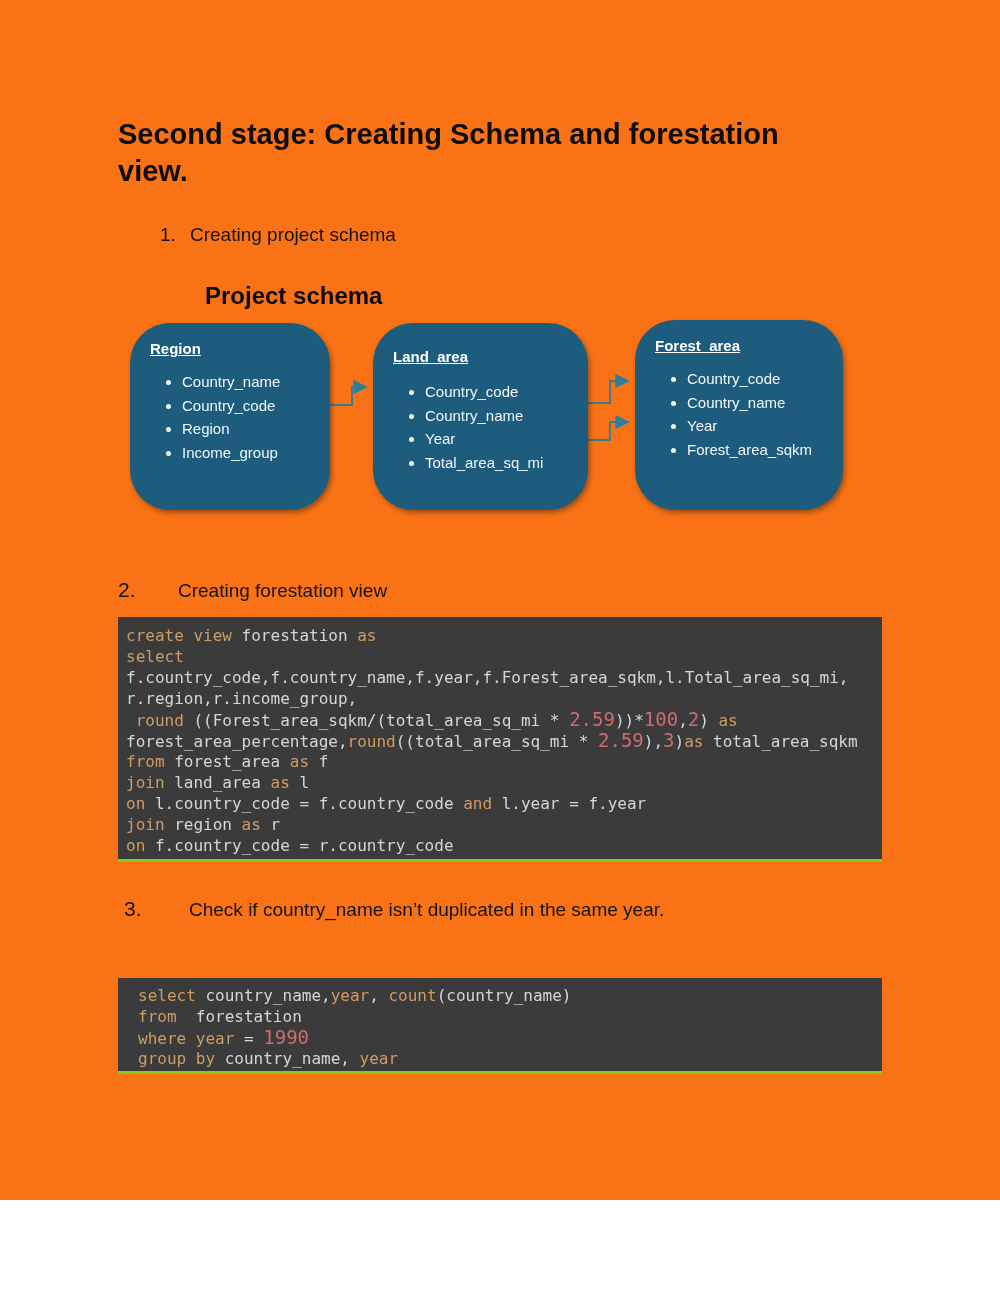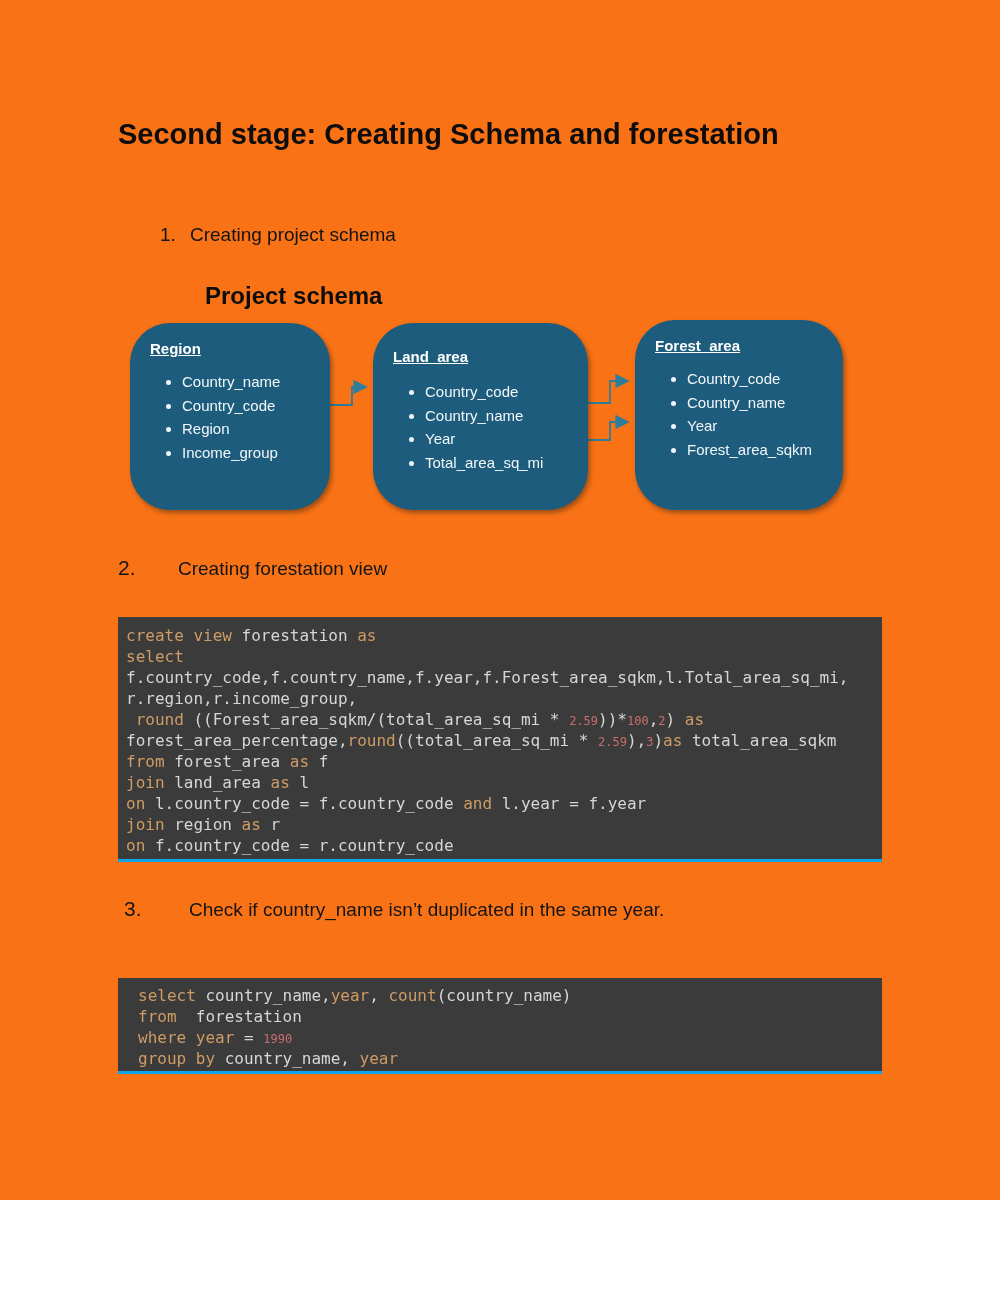--- a/index.html
+++ b/index.html
@@ -23,21 +23,21 @@
     color:#0d0d0d;
     letter-spacing:0px;
   }
   .h1 .h1-line{display:block;}
   
   .list-item{position:absolute; white-space:nowrap;}
   .list-item .num{display:inline-block; font-size:19px; color:#141414;}
   .list-item .txt{font-size:19px; color:#141414;}
   .item1{left:160px; top:224px;}
   .item1 .num{width:30px;}
-  .item2{left:118px; top:556px;}
+  .item2{left:118px; top:578px;}
   .item2 .num{width:60px; font-size:21px;}
   .item3{left:124px; top:897px;}
   .item3 .num{width:65px; font-size:21px;}
   
   .diagram{position:absolute; left:118px; top:282px; width:764px; height:245px;}
   .diagram-title{
     position:absolute; left:87px; top:0px;
     font-size:24px; font-weight:bold; color:#0d0d0d;
   }
   .connectors{position:absolute; left:0; top:0; width:764px; height:245px; pointer-events:none;}
@@ -74,38 +74,39 @@
     position:absolute;
     left:118px;
     width:764px;
     box-sizing:border-box;
     margin:0;
     background:#3b3b3b;
     font-family:"DejaVu Sans Mono", monospace;
     font-size:16px;
     line-height:21px;
     white-space:pre;
-    border-bottom:3px solid #0ea5e9;
+    border-bottom:3px solid #84cc16;
     overflow:hidden;
   }
   .code1{top:617px; height:245px; padding:8px 8px;}
   .code2{top:978px; height:96px; padding:7px 20px;}
   .code-line{height:21px;}
   .kw{color:#cf9c66;}
   .num{color:#cb6d6f;}
   .pl{color:#d6d6d6;}
-  .code-block .num{font-size:12px;} 
+  .code-block .num{font-size:19px;} 
 </style>
 </head>
 <body>
 
 <div class="page">
 
   <div class="h1">
     <span class="h1-line">Second stage: Creating Schema and forestation</span>
+    <span class="h1-line">view.</span>
   </div>
 
   <div class="list-item item1">
     <span class="num">1.</span><span class="txt">Creating project schema</span>
   </div>
 
   <div class="diagram">
     <div class="diagram-title">Project schema</div>
 
     <svg class="connectors" viewBox="0 0 764 245" xmlns="http://www.w3.org/2000/svg">

